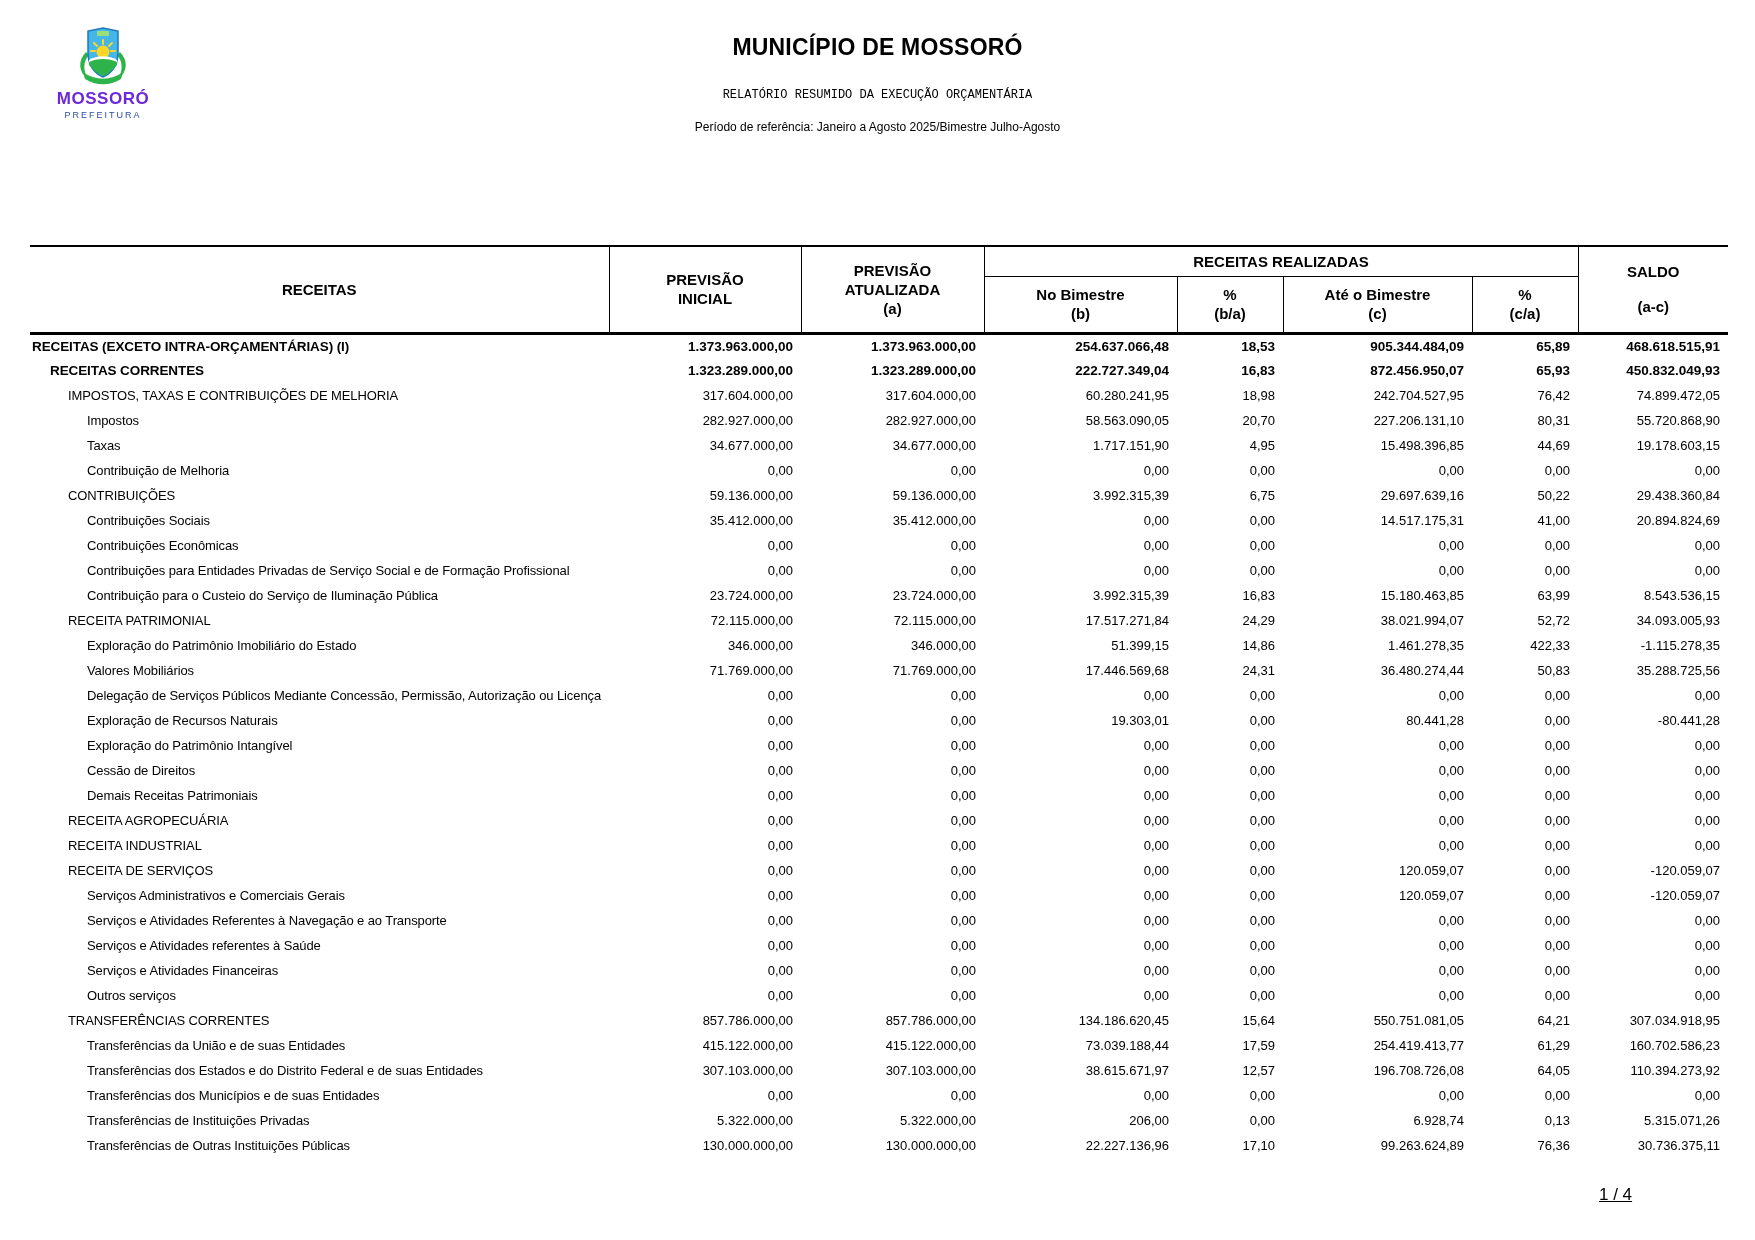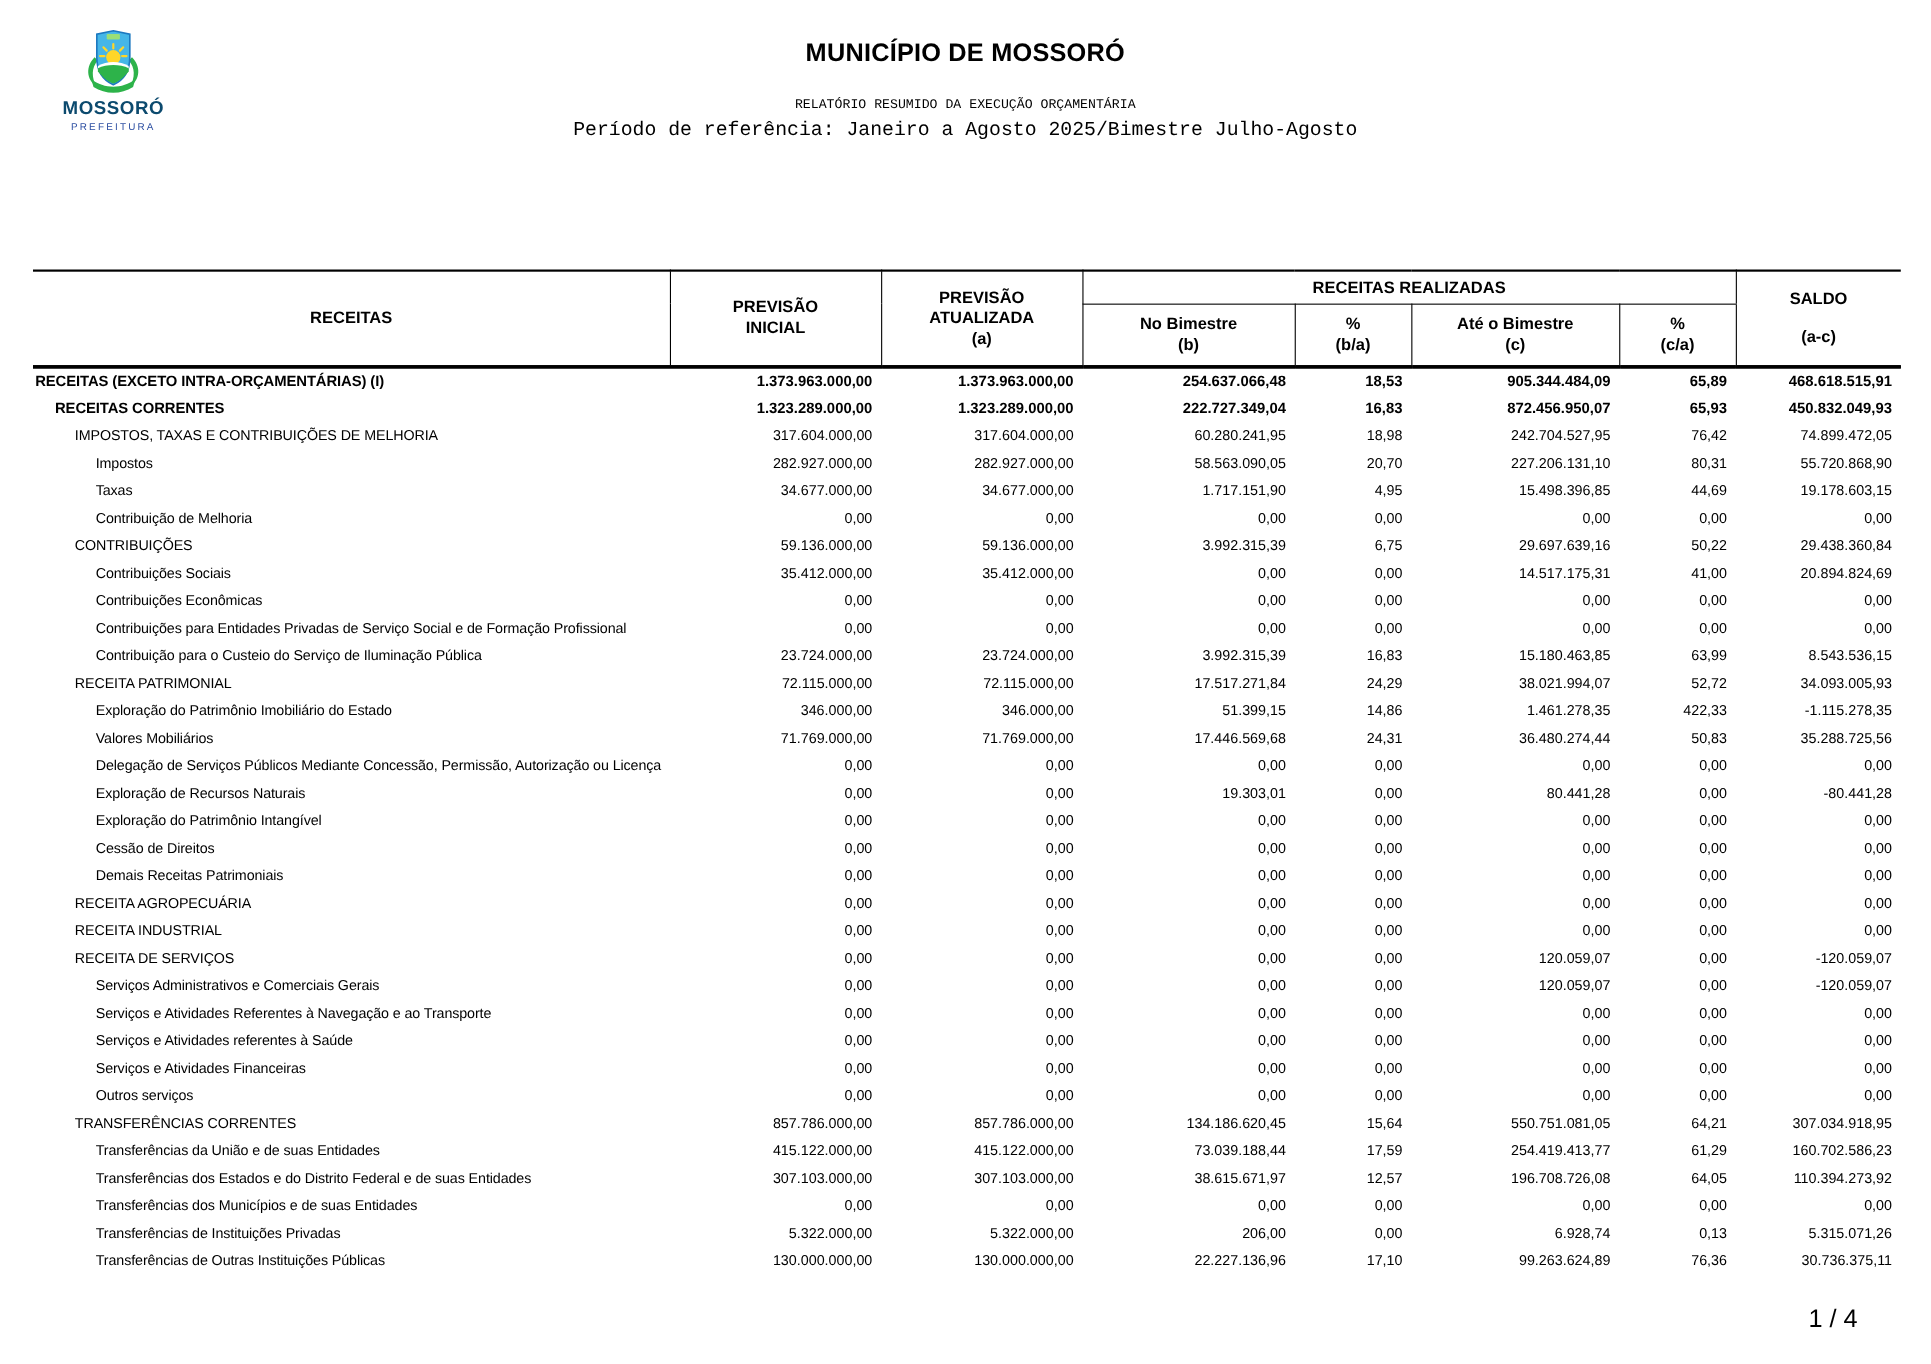--- a/index.html
+++ b/index.html
@@ -5,30 +5,30 @@
   * { margin:0; padding:0; box-sizing:border-box; }
   html,body { background:#ffffff; }
   .page {
     position:relative; width:1755px; height:1240px; background:#ffffff;
     font-family:"Liberation Sans", sans-serif; color:#000; overflow:hidden;
   }
 
   
   .logo { position:absolute; left:48px; top:26px; width:110px;
           display:flex; flex-direction:column; align-items:center; }
-  .logo-city { font-size:17px; font-weight:bold; color:#0c4a6e; letter-spacing:.5px; margin-top:1px; }
+  .logo-city { font-size:17px; font-weight:bold; color:#6d28d9; letter-spacing:.5px; margin-top:1px; }
   .logo-sub  { font-size:9px;  color:#2d4fa2; letter-spacing:2px; margin-top:1px; }
 
   
   .doc-header { position:absolute; top:34px; left:0; width:100%; text-align:center; }
   .doc-title  { font-size:23px; font-weight:bold; letter-spacing:.2px; }
   .doc-sub1   { font-size:12px; margin-top:27px;font-family:Liberation Mono, monospace; }
   .doc-sub2   { font-size:16px; font-weight:bold; margin-top:6px; }
   .doc-sub3   { font-size:16px; font-weight:bold; margin-top:6px; }
-  .doc-period { font-size:18px; margin-top:7px;font-family:Liberation Mono, monospace; }
+  .doc-period { font-size:12px; margin-top:18px; }
 
   
   .anexo-row { position:absolute; top:218px; left:30px; width:1698px;
                display:flex; justify-content:space-between; align-items:flex-end; }
   .anexo-label { font-size:17px; }
   .em-reais    { font-size:16px; font-weight:bold; }
 
   
   table.budget { position:absolute; top:245px; left:30px; width:1698px;
                  border-collapse:collapse; table-layout:fixed;
@@ -44,21 +44,21 @@
   th.th-saldo .s1 { margin-top:0px; }
   th.th-saldo .s2 { margin-top:16px; }
 
   tbody td { height:25px; font-size:13px; padding:0; white-space:nowrap;
              vertical-align:middle; overflow:visible; }
   tbody td.num { text-align:right; padding-right:8px; }
   tbody td.lbl { text-align:left; letter-spacing:-0.1px; }
   tbody tr.bold-row td { font-weight:bold; font-size:13.5px; }
 
   
-  .page-number { position:absolute; left:1644px; top:1185px; font-size:23px; }
+  .page-number { position:absolute; left:1599px; top:1185px; font-size:17px;text-decoration:underline; }
 </style>
 </head>
 <body>
 
 <div class="page">
 
   <div class="logo">
     <svg width="58" height="62" viewBox="0 0 58 62">
 
       <path d="M12 26 C4 34 4 46 14 53 C9 45 9 35 15 29 Z" fill="#2db34a"></path>

